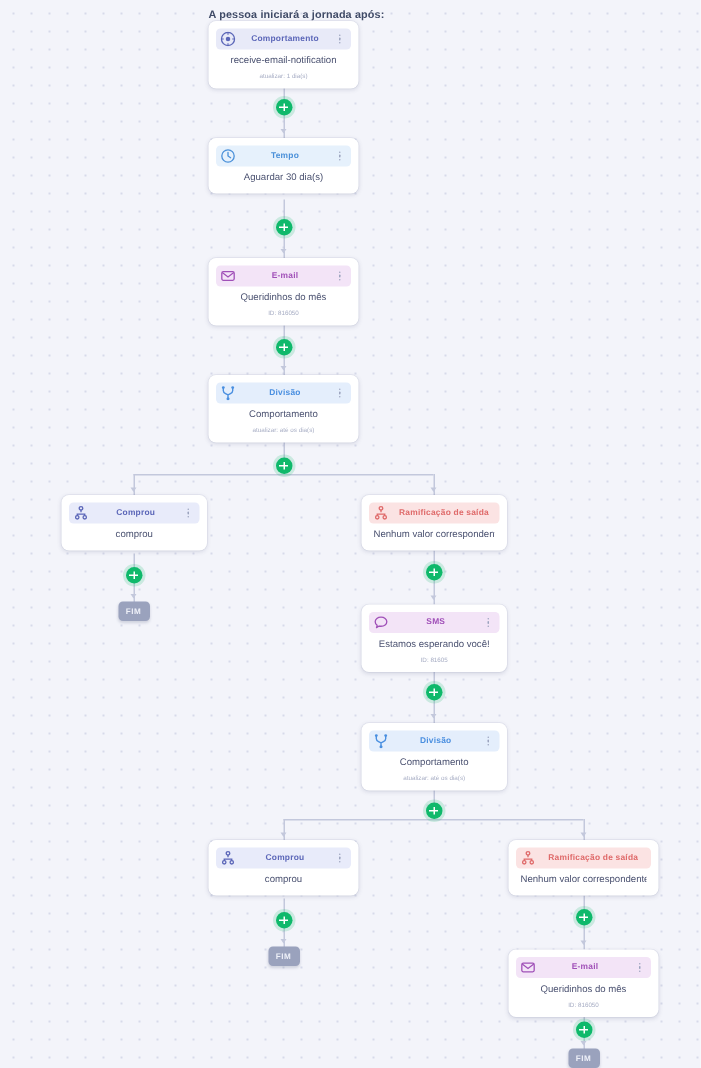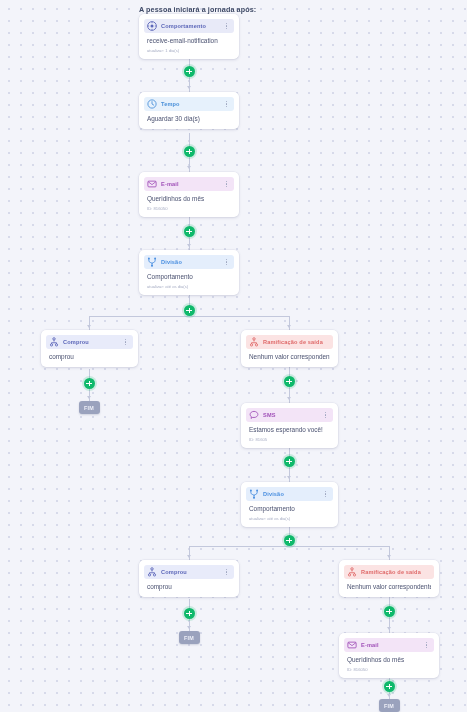--- a/index.html
+++ b/index.html
@@ -9,20 +9,21 @@
     overflow: hidden;
   }
   #canvas {
     position: relative;
     width: 467px; height: 712px;
     background-color: #f3f4fa;
     background-image:
       radial-gradient(circle, #d7daea 1px, transparent 1px);
     background-size: 12px 12px;
     background-position: 3px 3px;
+    text-align: center;
   }
 
   
   .heading {
     position: absolute;
     font-size: 7.2px;
     font-weight: bold;
     color: #3f4a66;
     letter-spacing: .1px;
     white-space: nowrap;

